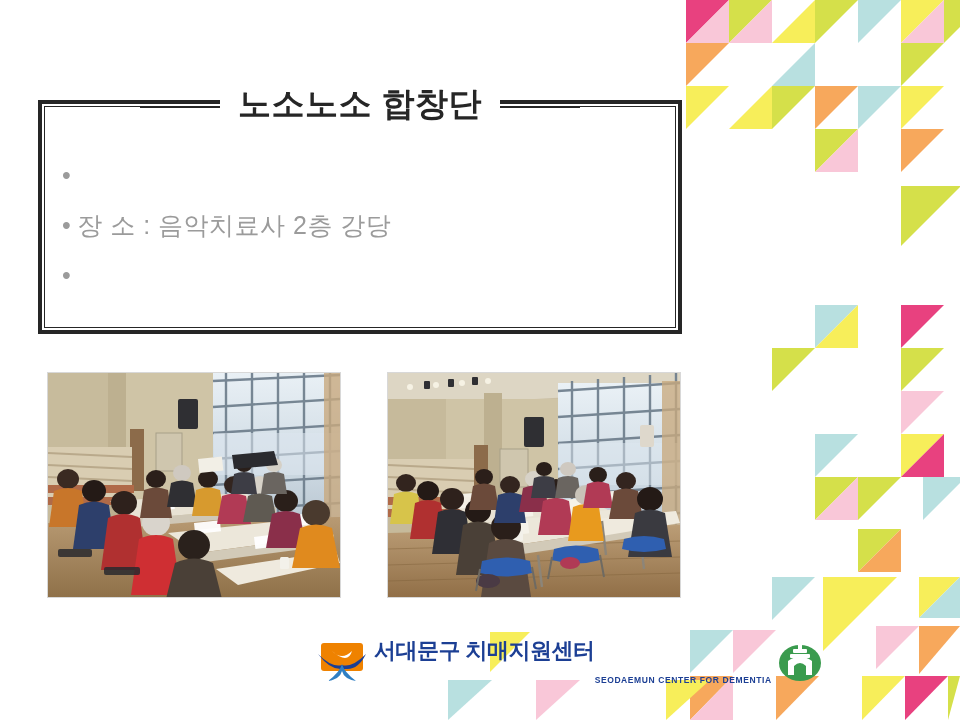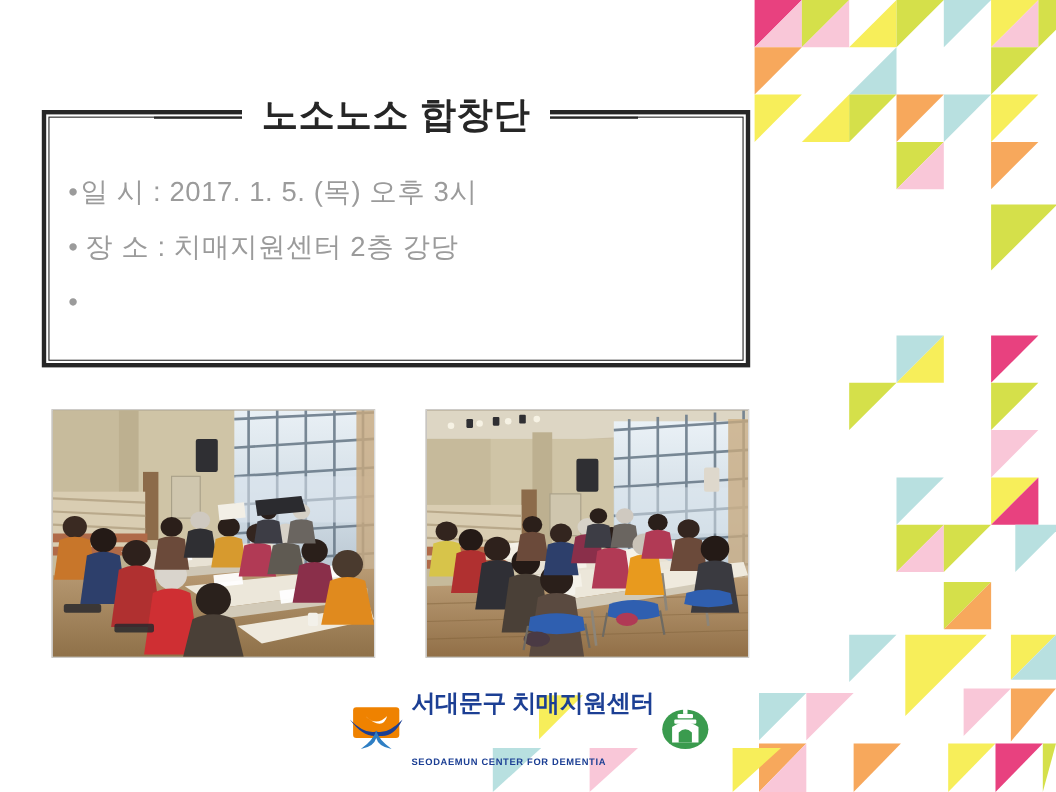--- a/index.html
+++ b/index.html
@@ -92,21 +92,21 @@
   #photo-1{left:47px;top:372px;width:292px;height:224px;}
   #photo-2{left:387px;top:372px;width:292px;height:224px;}
   .photo svg{display:block;width:100%;height:100%;}
 
   
   #logo{
     position:absolute;left:316px;top:638px;width:332px;height:48px;
     display:flex;align-items:center;z-index:5;
   }
   #logo-mark{flex:0 0 auto;width:52px;height:44px;margin-right:6px;}
-  #logo-text-wrap{flex:0 0 auto;display:flex;flex-direction:column;justify-content:center;}
+  #logo-text-wrap{flex:0 0 auto;display:flex;flex-direction:row;justify-content:center;}
   #logo-kr{
     font-size:22px;font-weight:bold;color:#1c3f94;letter-spacing:-0.5px;
     line-height:24px;white-space:nowrap;
   }
   #logo-en{
     font-size:8.5px;font-weight:bold;color:#1c3f94;letter-spacing:0.6px;
     line-height:11px;white-space:nowrap;margin-top:36px;
   }
   #logo-badge{flex:0 0 auto;width:44px;height:42px;margin-left:6px;}
 </style>
@@ -183,25 +183,24 @@
 
   <div id="title-wrap">
     <span class="title-rule"></span>
     <span id="title-text">노소노소 합창단</span>
     <span class="title-rule"></span>
   </div>
 
   <div id="bullets">
     <div class="bullet-line">
       <span class="bullet-dot">•</span>
-      <span class="bullet-text">일 시 : 2017. 1. 5. (목) 오후 3시</span>
     </div>
     <div class="bullet-line indent">
       <span class="bullet-dot">•</span>
-      <span class="bullet-text">장 소 : 치매지원센터 2층 강당</span>
+      <span class="bullet-text">장 소 : 음악치료사 2층 강당</span>
     </div>
     <div class="bullet-line indent">
       <span class="bullet-dot">•</span>
     </div>
   </div>
 
   <div class="photo" id="photo-1">
     <svg viewBox="0 0 292 224" xmlns="http://www.w3.org/2000/svg">
       <defs>
         <linearGradient id="winA" x1="0" y1="0" x2="0" y2="1">

